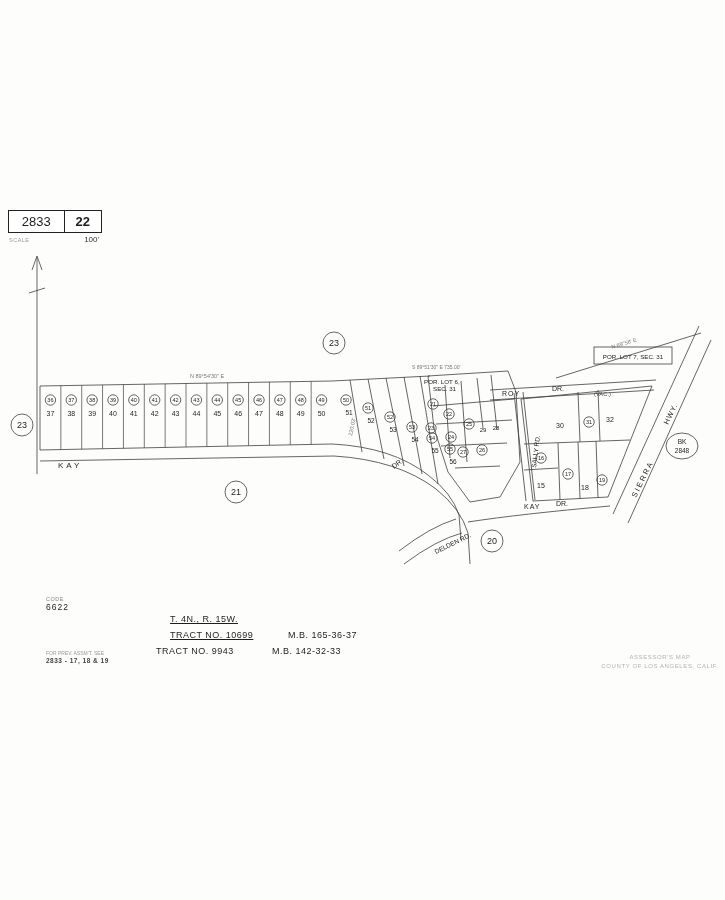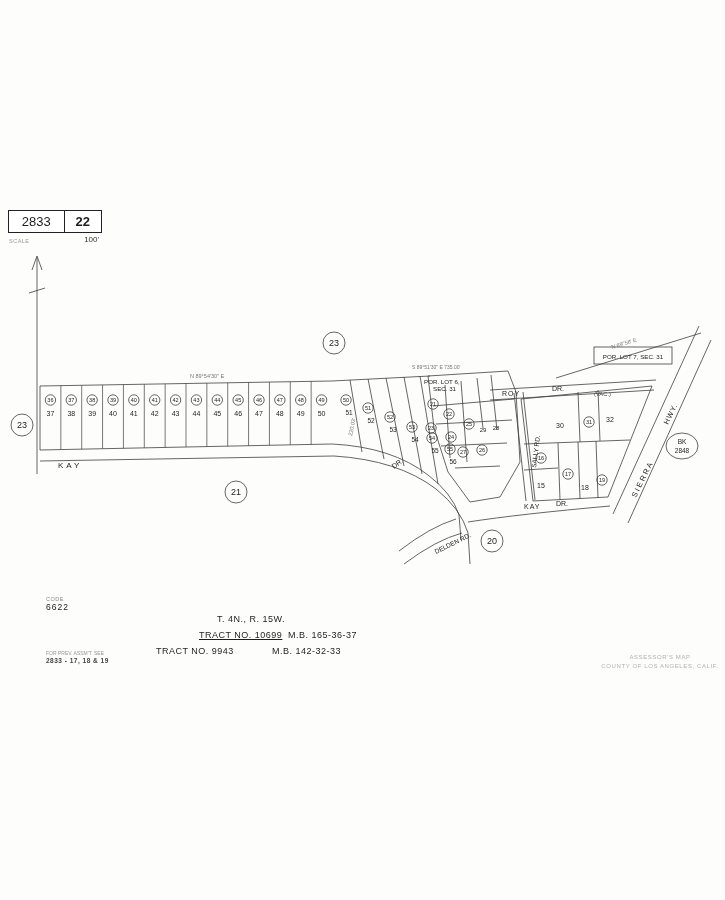--- a/index.html
+++ b/index.html
@@ -6,29 +6,29 @@
   .page{position:relative;width:725px;height:900px;background:#fdfdfc;overflow:hidden;
         font-family:"Liberation Sans",sans-serif;color:#1e1e1e;}
   svg{position:absolute;left:0;top:0;}
   svg text{font-family:"Liberation Sans",sans-serif;}
   .abs{position:absolute;}
   
   .titleblock{position:absolute;left:8px;top:210px;width:94px;}
   .tb-box{display:flex;border:1.6px solid #222;background:#fff;}
   .tb-book{flex:1.2;text-align:center;font-size:13px;font-weight:normal;padding:3px 0;border-right:1.6px solid #222;}
   .tb-page{flex:.8;text-align:center;font-size:13px;font-weight:bold;padding:3px 0;}
-  .tb-sub{display:flex;justify-content:space-between;align-items:flex-end;padding:2px 3px 0 1px;}
+  .tb-sub{display:flex;justify-content:space-between;align-items:center;padding:2px 3px 0 1px;}
   .tb-scale-label{font-size:5.5px;color:#999;letter-spacing:.5px;}
   .tb-scale{font-size:8px;color:#333;}
   
   .code-label{font-size:5.5px;color:#888;letter-spacing:.5px;}
   .code-value{font-size:8.5px;color:#222;letter-spacing:1px;}
-  .township{font-size:9px;letter-spacing:.5px;margin-left:47px;}
+  .township{font-size:9px;text-decoration:underline;letter-spacing:.5px;}
   .tract-label{font-size:9px;letter-spacing:.5px;}
-  .tract-label.u{text-decoration:underline;margin-left:29px;}
+  .tract-label.u{text-decoration:underline;}
   .mb{font-size:9px;letter-spacing:.5px;}
   .prev1{font-size:5px;color:#999;}
   .prev2{font-size:6.5px;color:#444;font-weight:bold;letter-spacing:.5px;}
   .credit{width:132px;text-align:center;color:#b4b2ae;font-size:6px;letter-spacing:.6px;line-height:9px;}
 </style>
 </head>
 <body>
 
 <div class="page">
 

